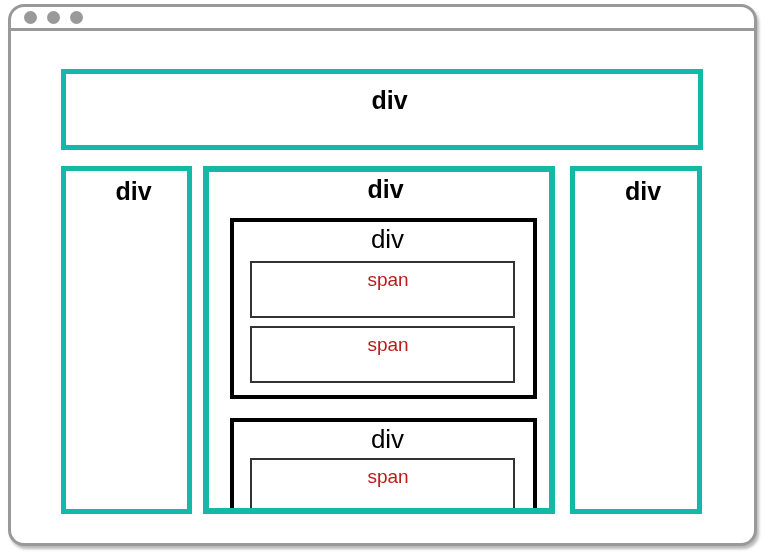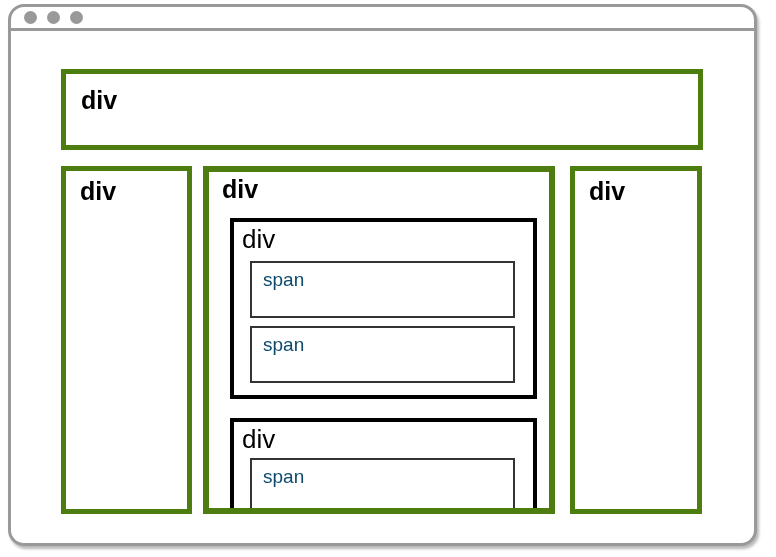--- a/index.html
+++ b/index.html
@@ -41,21 +41,22 @@
     width: 13px;
     height: 13px;
     border-radius: 50%;
     background: #999999;
   }
   
   .box {
     position: absolute;
     box-sizing: border-box;
     background: #ffffff;
-    border: 5px solid #4d7c0f;
+    border: 5px solid #14b8a6;
+    text-align: center;
   }
   .header-box { left: 61px; top: 69px; width: 642px; height: 81px; }
   .col-left   { left: 61px; top: 166px; width: 131px; height: 348px; }
   .col-main   { left: 203px; top: 166px; width: 352px; height: 348px; border-width: 6px; overflow: hidden; }
   .col-right  { left: 570px; top: 166px; width: 132px; height: 348px; }
 
   .lbl-bold {
     font-weight: bold;
     font-size: 25px;
     color: #000000;
@@ -88,21 +89,21 @@
     height: 57px;
     border: 2px solid #333333;
     background: #ffffff;
   }
   .span-1 { top: 39px; }
   .span-2 { top: 104px; }
   .span-3 { top: 36px; height: 75px; }
   .lbl-span {
     font-weight: normal;
     font-size: 19px;
-    color: #0c4a6e;
+    color: #b91c1c;
     padding: 6px 0 0 11px;
   }
 </style>
 </head>
 <body>
 
 <div class="page">
 
   <div class="window">
     <div class="titlebar">

